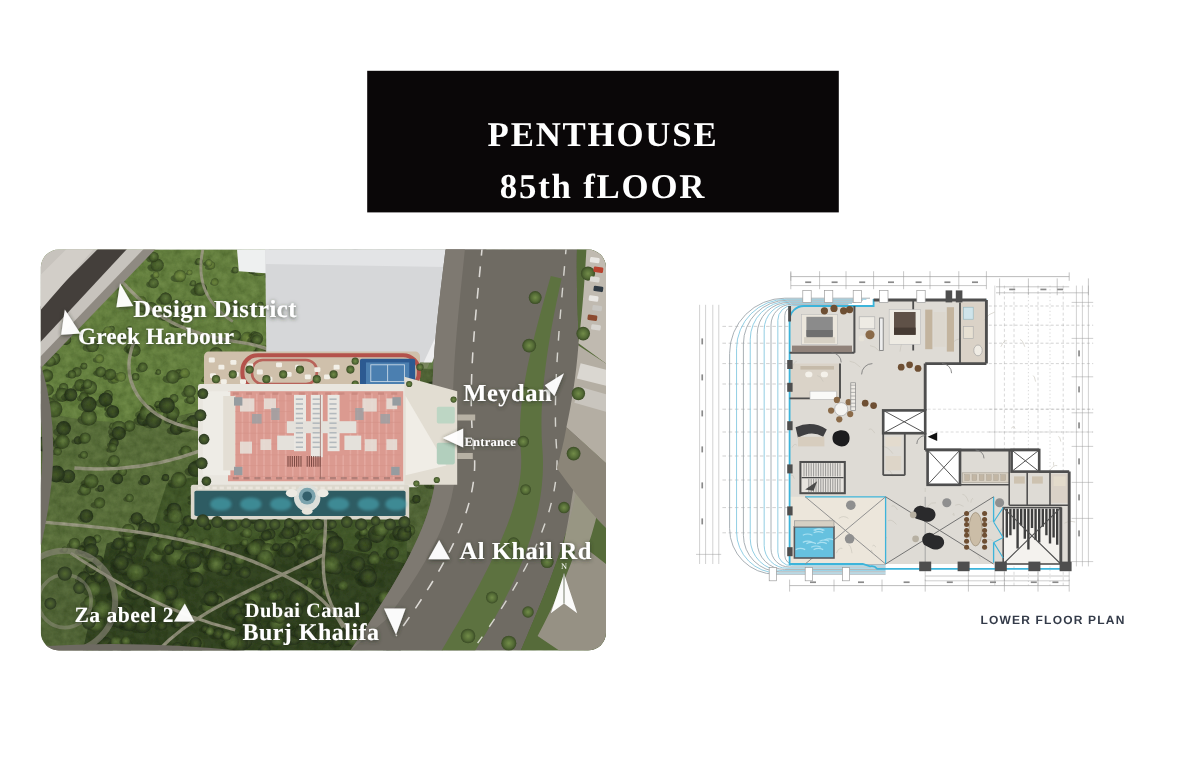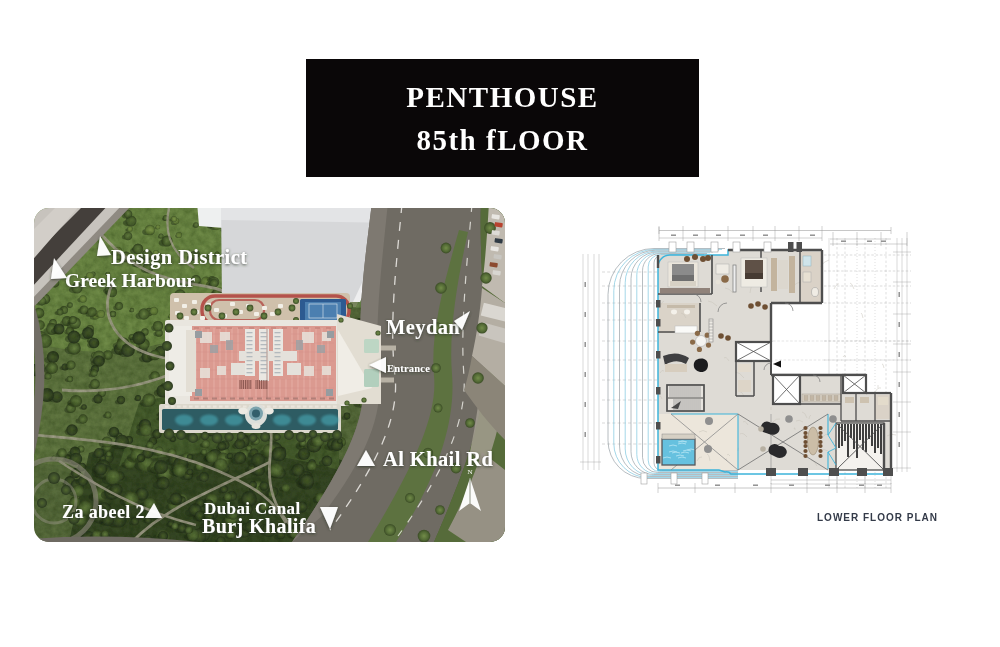--- a/index.html
+++ b/index.html
@@ -1,19 +1,19 @@
 <!DOCTYPE html>
 <html><head>
 <meta charset="utf-8">
 <style>
   html,body{margin:0;padding:0;background:#ffffff;width:1000px;height:647px;overflow:hidden;}
   body{font-family:"Liberation Sans", sans-serif;position:relative;}
   .banner{position:absolute;left:306px;top:59px;width:393px;height:118px;background:#0a0708;color:#fff;
     font-family:"Liberation Serif", serif;text-align:center;}
-  .banner .l1{margin-top:22px;font-size:29px;font-weight:bold;letter-spacing:1.5px;}
+  .banner .l1{margin-top:38px;font-size:29px;font-weight:bold;letter-spacing:1.5px;}
   .banner .l2{margin-top:10px;font-size:29px;font-weight:bold;letter-spacing:1.5px;}
   #photo{position:absolute;left:34px;top:208px;}
   #plan{position:absolute;left:575px;top:222px;}
   .caption{position:absolute;left:578px;top:512px;width:360px;text-align:right;
     color:#343b49;font-size:10px;font-weight:bold;letter-spacing:1px;}
 </style>
 </head>
 <body>
 <div class="banner">
   <div class="l1">PENTHOUSE</div>

